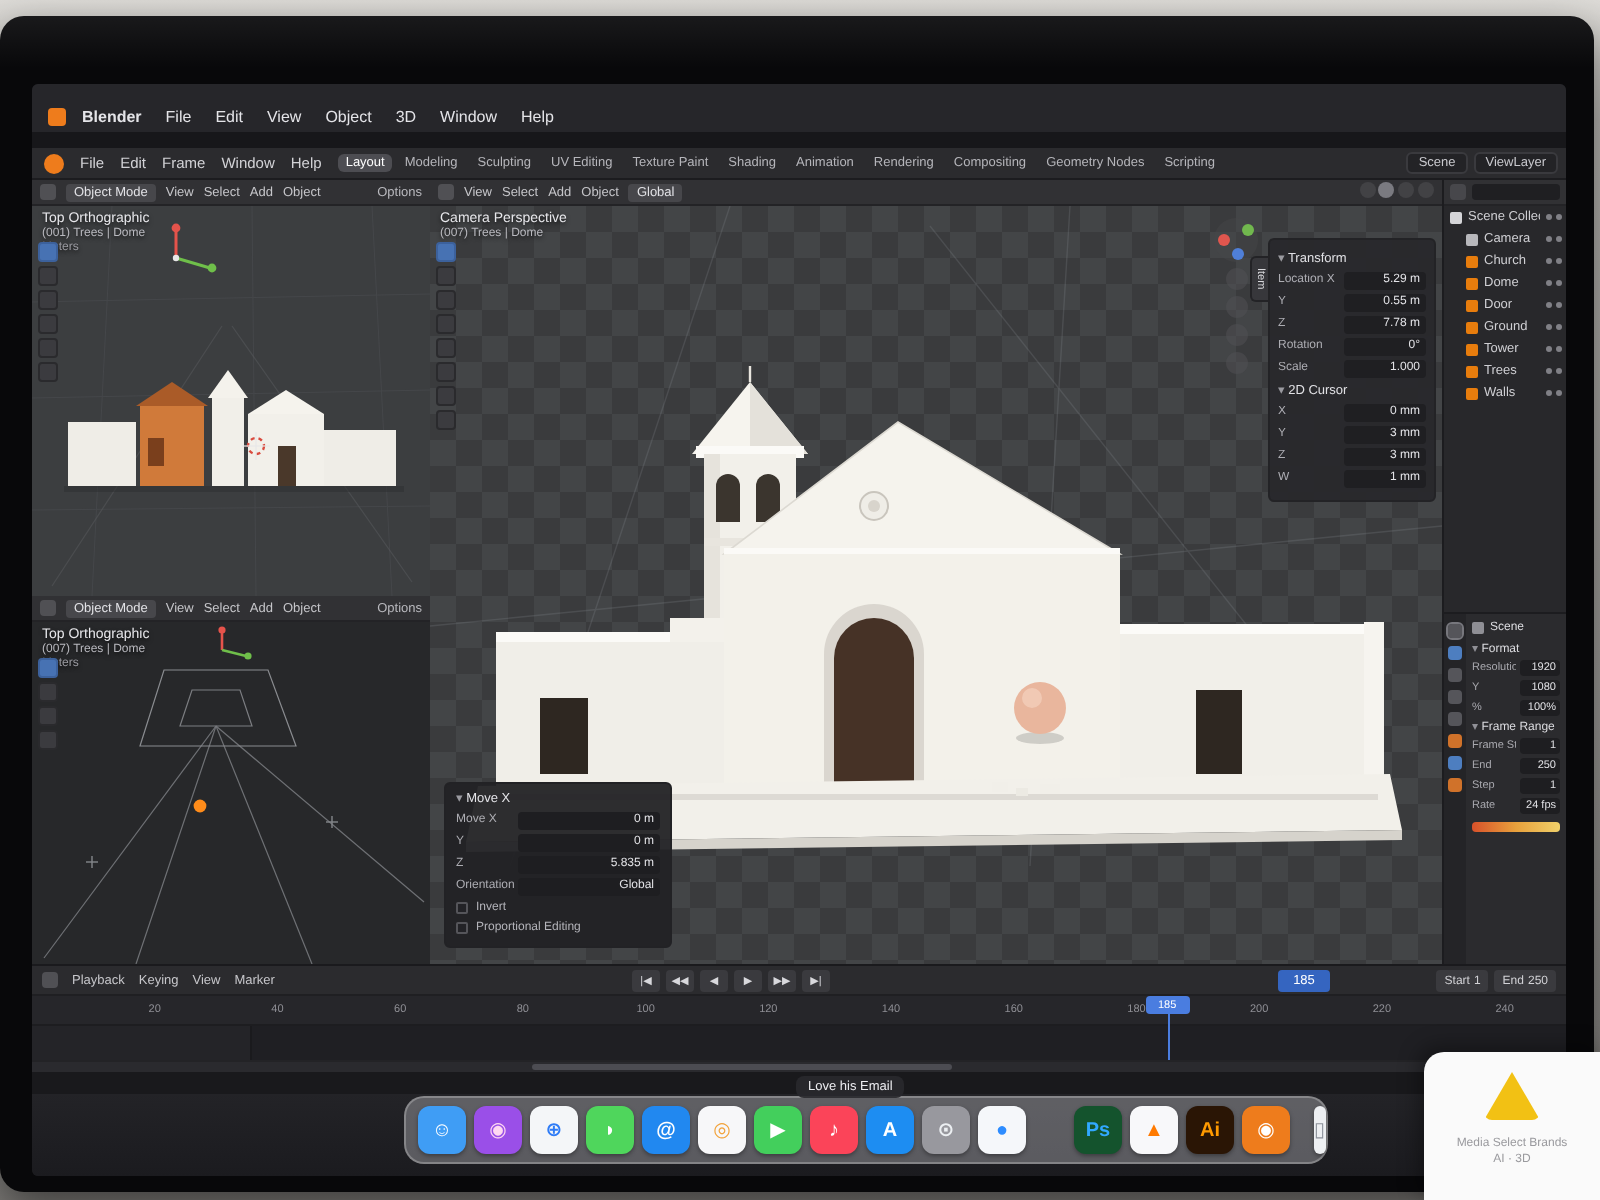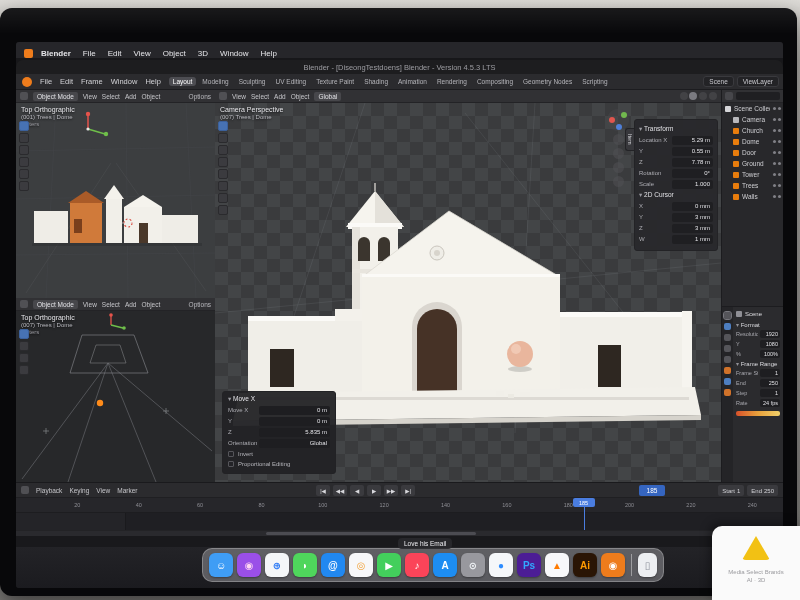--- a/index.html
+++ b/index.html
@@ -4,21 +4,21 @@
 <style>
 *{margin:0;padding:0;box-sizing:border-box;font-family:"Liberation Sans","DejaVu Sans",sans-serif;}
 html,body{width:800px;height:600px;overflow:hidden;background:#c9c7c3;}
 body{position:relative;}
 .photo{position:absolute;inset:0;background:linear-gradient(180deg,#dedcd8 0%,#cfcdc9 4%,#b8b6b2 10%,#9b9996 60%,#7d7b78 100%);}
 .monitor{position:absolute;left:0;top:8px;right:3px;bottom:4px;background:#08080a;border-radius:12px;box-shadow:0 8px 22px rgba(0,0,0,.5);}
 .glare{position:absolute;left:0;right:0;top:0;height:26px;border-radius:12px 12px 0 0;background:linear-gradient(180deg,rgba(255,255,255,.07),rgba(255,255,255,0));}
 .screen{position:absolute;left:16px;top:34px;right:14px;bottom:8px;background:#17171a;border-radius:3px;overflow:hidden;}
 
 
-.mac-menubar{position:absolute;left:0;right:0;top:0;height:16px;background:#26262a;display:flex;align-items:flex-end;gap:2px;padding:0 8px;font-size:8px;color:#e4e4e8;}
+.mac-menubar{position:absolute;left:0;right:0;top:0;height:16px;background:#26262a;display:flex;align-items:flex-start;gap:2px;padding:12px 8px;font-size:8px;color:#e4e4e8;}
 .mac-applogo{width:9px;height:9px;border-radius:2px;background:#ee7c1c;margin-right:6px;}
 .mac-items{display:flex;gap:12px;}
 .mac-items .mac-item:first-child{font-weight:bold;}
 
 
 .bl-title{position:absolute;left:0;right:0;top:18px;height:14px;background:#1d1d1f;border-radius:7px 7px 0 0;color:#9d9da2;font-size:7.5px;display:flex;align-items:center;justify-content:center;}
 .bl-topbar{position:absolute;left:0;right:0;top:32px;height:16px;background:#2b2b2e;border-bottom:1px solid #1c1c1f;display:flex;align-items:center;padding:0 6px;gap:8px;}
 .bl-logo{width:10px;height:10px;border-radius:50%;background:#ee7c1c;flex:none;}
 .bl-menus{display:flex;gap:8px;font-size:7.5px;color:#d2d2d6;}
 .bl-tabs{display:flex;gap:2px;font-size:6.5px;color:#b5b5ba;overflow:hidden;}
@@ -155,21 +155,20 @@
             <span class="mac-item">File</span>
             <span class="mac-item">Edit</span>
             <span class="mac-item">View</span>
             <span class="mac-item">Object</span>
             <span class="mac-item">3D</span>
             <span class="mac-item">Window</span>
             <span class="mac-item">Help</span>
           </div>
    </div>
 
-   <div class="bl-title">Blender - [DiseongTestdoens] Blender - Version 4.5.3 LTS</div>
 
    <div class="bl-topbar">
      <span class="bl-logo"></span>
      <div class="bl-menus">
             <span class="bl-menu">File</span>
             <span class="bl-menu">Edit</span>
             <span class="bl-menu">Frame</span>
             <span class="bl-menu">Window</span>
             <span class="bl-menu">Help</span>
           </div>
@@ -694,21 +693,21 @@
             <span class="dock-ico" style="background: rgb(154, 79, 232); color: rgb(255, 215, 242);">◉</span>
             <span class="dock-ico" style="background: rgb(244, 246, 248); color: rgb(47, 124, 246);">⊕</span>
             <span class="dock-ico" style="background: rgb(79, 214, 92); color: rgb(255, 255, 255);">◗</span>
             <span class="dock-ico" style="background: rgb(33, 136, 240); color: rgb(255, 255, 255);">@</span>
             <span class="dock-ico" style="background: rgb(247, 247, 249); color: rgb(242, 163, 60);">◎</span>
             <span class="dock-ico" style="background: rgb(67, 207, 92); color: rgb(255, 255, 255);">▶</span>
             <span class="dock-ico" style="background: rgb(251, 68, 89); color: rgb(255, 255, 255);">♪</span>
             <span class="dock-ico" style="background: rgb(29, 141, 242); color: rgb(255, 255, 255);">A</span>
             <span class="dock-ico" style="background: rgb(152, 152, 158); color: rgb(236, 239, 242);">⊙</span>
             <span class="dock-ico" style="background: rgb(245, 247, 250); color: rgb(45, 140, 255);">●</span>
-            <span class="dock-ico" style="background: #4c1d95; color: rgb(49, 168, 255);">Ps</span>
+            <span class="dock-ico" style="background: #14532d; color: rgb(49, 168, 255); margin-left: 20px;">Ps</span>
             <span class="dock-ico" style="background: rgb(248, 248, 250); color: rgb(255, 122, 0);">▲</span>
             <span class="dock-ico" style="background: rgb(42, 21, 5); color: rgb(255, 154, 0);">Ai</span>
             <span class="dock-ico" style="background: rgb(238, 124, 28); color: rgb(255, 255, 255);">◉</span>
           </div>
      <span class="dock-divider"></span>
      <span class="dock-ico" style="background:#edeff2;color:#8d929b;">▯</span>
    </div>
 
   </div>
  </div>

